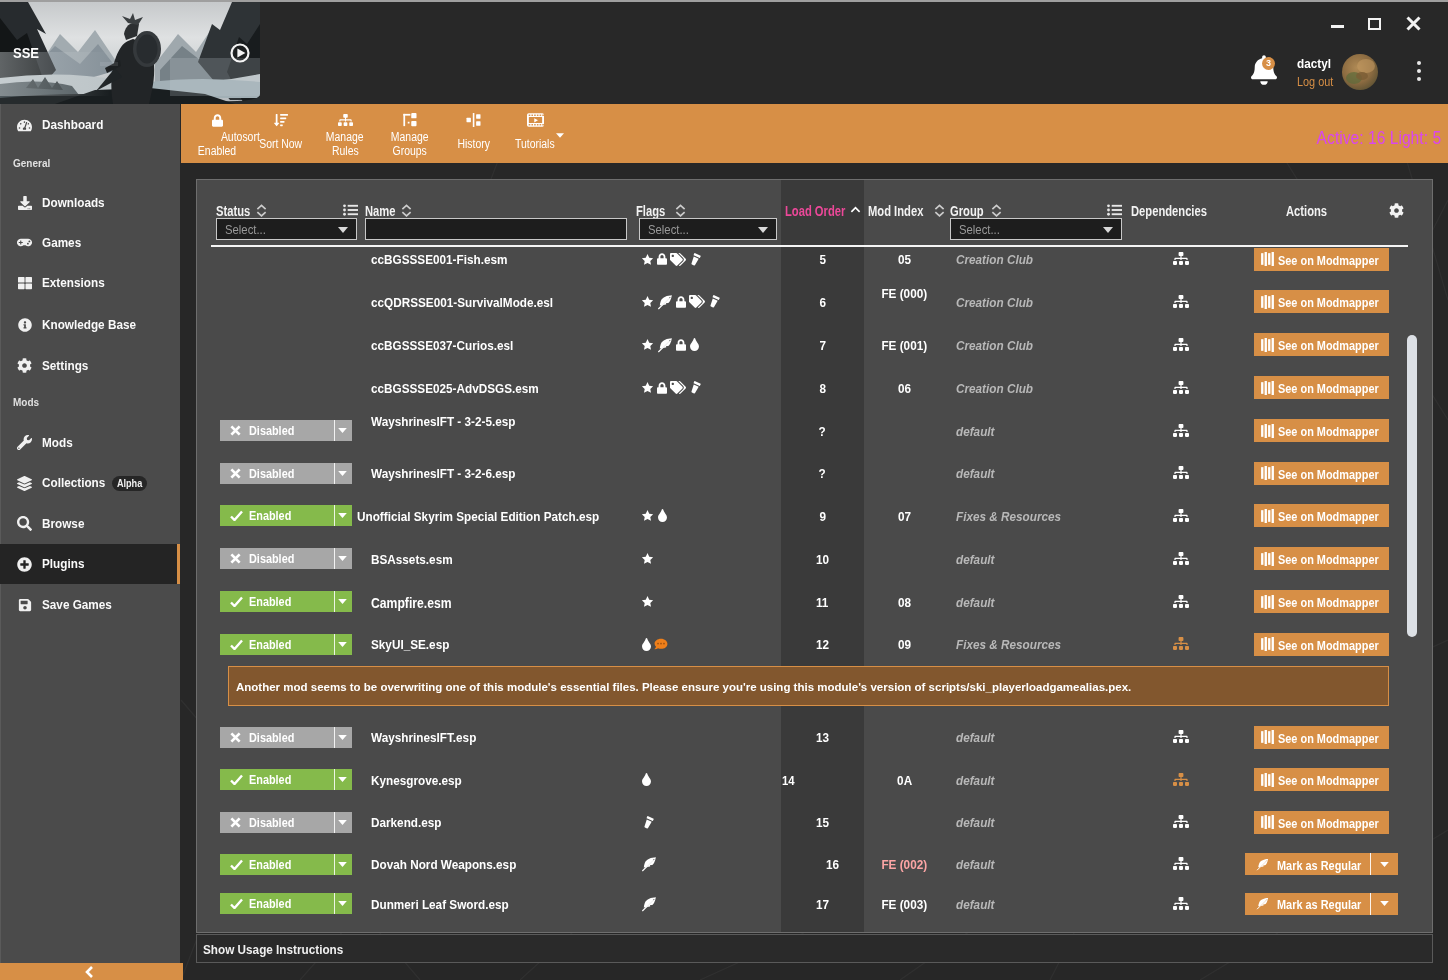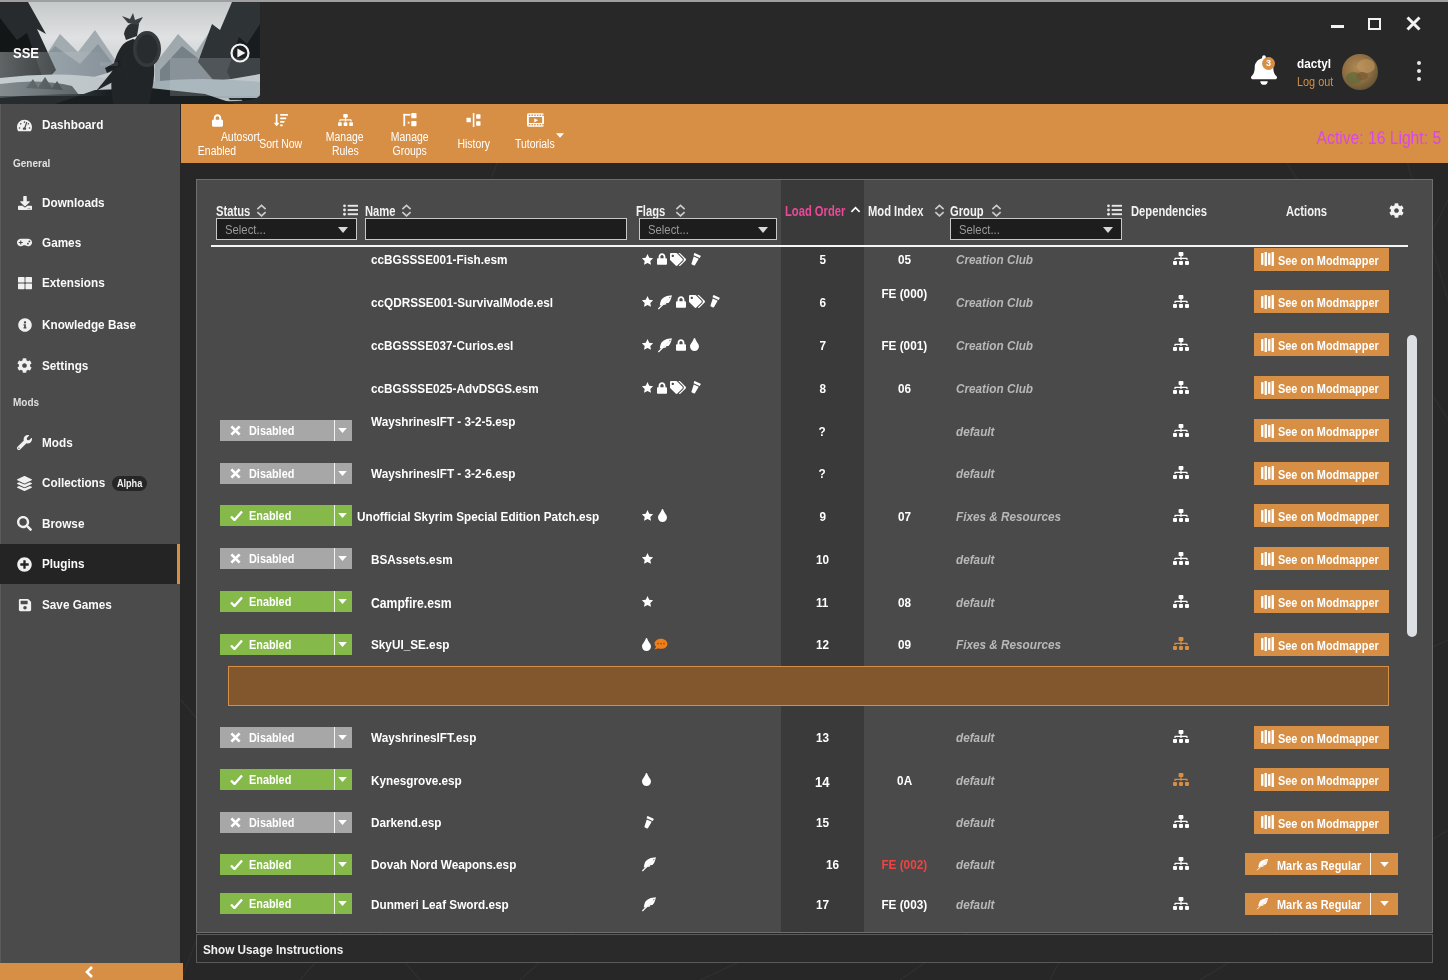--- a/index.html
+++ b/index.html
@@ -776,21 +776,21 @@
       <svg width="9" height="5" viewBox="0 0 12 7" style="">
         <path fill="#fff" d="M0 0h12l-6 7z"></path>
       </svg>
     </div>
     <div class="abs" style="left:371px;top:772.5px;color:#fff;font-size:13.5px;font-weight:bold;white-space:nowrap"><span class="n">Kynesgrove.esp</span></div>
     <div class="abs" style="left:641px;top:772.5px;height:14px;display:flex;align-items:center">
       <svg width="11" height="13" viewBox="0 0 352 512" style="">
         <path fill="#fff" d="M205.22 22.09c-7.94-28.78-49.44-30.12-58.44 0C100.01 179.85 0 222.72 0 333.91 0 432.35 78.72 512 176 512s176-79.65 176-178.09c0-111.75-99.79-153.34-146.78-311.82z"></path>
       </svg>
     </div>
-    <div class="abs" style="left:781px;top:772.5px;width:83px;text-align:center;color:#fff;font-size:15px;font-weight:bold"><span class="nc">14</span></div>
+    <div class="abs" style="left:781px;top:772.5px;width:83px;text-align:left;color:#fff;font-size:13px;font-weight:bold"><span class="nc">14</span></div>
     <div class="abs" style="left:868px;top:772.5px;width:73px;text-align:center;color:#fff;font-size:13.5px;font-weight:bold;white-space:nowrap"><span class="nc">0A</span></div>
     <div class="abs" style="left:956px;top:772.5px;color:#b8b8b8;font-size:13.5px;font-weight:bold;font-style:italic;white-space:nowrap"><span class="n">default</span></div>
     <div class="abs" style="left:1173px;top:772.5px">
       <svg width="16" height="13" viewBox="0 0 640 512" style="">
         <path fill="#d78f46" d="M128 352H32c-17.67 0-32 14.33-32 32v96c0 17.67 14.33 32 32 32h96c17.67 0 32-14.33 32-32v-96c0-17.67-14.33-32-32-32zm-24-80h192v48h48v-48h192v48h48v-57.59c0-21.17-17.23-38.41-38.41-38.41H344v-64h40c17.67 0 32-14.33 32-32V32c0-17.67-14.33-32-32-32H256c-17.67 0-32 14.33-32 32v96c0 17.67 14.33 32 32 32h40v64H94.41C73.23 224 56 241.23 56 262.41V320h48v-48zm264 80h-96c-17.67 0-32 14.33-32 32v96c0 17.67 14.33 32 32 32h96c17.67 0 32-14.33 32-32v-96c0-17.67-14.33-32-32-32zm240 0h-96c-17.67 0-32 14.33-32 32v96c0 17.67 14.33 32 32 32h96c17.67 0 32-14.33 32-32v-96c0-17.67-14.33-32-32-32z"></path>
       </svg>
     </div>
     <div class="abs" style="left:1254px;top:768.0px;width:135px;height:23px;background:#d78f46"></div>
     <div class="abs" style="left:1261px;top:772.5px">
       <svg width="13" height="14" viewBox="0 0 22 24" style="">
@@ -856,21 +856,21 @@
     <div class="abs" style="left:371px;top:857.0px;color:#fff;font-size:13.5px;font-weight:bold;white-space:nowrap"><span class="n">Dovah Nord Weapons.esp</span></div>
     <div class="abs" style="left:641px;top:857.0px;height:14px;display:flex;align-items:center">
       <svg width="16" height="16" viewBox="0 0 24 24" style="">
         <path fill="#fff" d="M22.3 1.7c-6.8.3-14.2 2.5-16.6 8.7-.8 2-1.3 4.4-1.5 6.8 6.3-.2 12.8-1.6 15.5-7 1.4-2.8 2.2-5.9 2.6-8.5z"></path>
         <path d="M20 4.5L3.5 21" stroke="#4a4a4a" stroke-width="1.3" fill="none"></path>
         <path d="M2 22.5L18.5 6" stroke="#fff" stroke-width="1.8" fill="none"></path>
         <path d="M13.5 13.5l5 .5-3.5 4z" fill="#4a4a4a"></path>
       </svg>
     </div>
     <div class="abs" style="left:781px;top:857.0px;width:103px;text-align:center;color:#fff;font-size:13.5px;font-weight:bold"><span class="nc">16</span></div>
-    <div class="abs" style="left:868px;top:857.0px;width:73px;text-align:center;color:#ef4444;font-size:13.5px;font-weight:bold;white-space:nowrap"><span class="nc">FE (002)</span></div>
+    <div class="abs" style="left:868px;top:857.0px;width:73px;text-align:center;color:#fca5a5;font-size:13.5px;font-weight:bold;white-space:nowrap"><span class="nc">FE (002)</span></div>
     <div class="abs" style="left:956px;top:857.0px;color:#b8b8b8;font-size:13.5px;font-weight:bold;font-style:italic;white-space:nowrap"><span class="n">default</span></div>
     <div class="abs" style="left:1173px;top:857.0px">
       <svg width="16" height="13" viewBox="0 0 640 512" style="">
         <path fill="#fff" d="M128 352H32c-17.67 0-32 14.33-32 32v96c0 17.67 14.33 32 32 32h96c17.67 0 32-14.33 32-32v-96c0-17.67-14.33-32-32-32zm-24-80h192v48h48v-48h192v48h48v-57.59c0-21.17-17.23-38.41-38.41-38.41H344v-64h40c17.67 0 32-14.33 32-32V32c0-17.67-14.33-32-32-32H256c-17.67 0-32 14.33-32 32v96c0 17.67 14.33 32 32 32h40v64H94.41C73.23 224 56 241.23 56 262.41V320h48v-48zm264 80h-96c-17.67 0-32 14.33-32 32v96c0 17.67 14.33 32 32 32h96c17.67 0 32-14.33 32-32v-96c0-17.67-14.33-32-32-32zm240 0h-96c-17.67 0-32 14.33-32 32v96c0 17.67 14.33 32 32 32h96c17.67 0 32-14.33 32-32v-96c0-17.67-14.33-32-32-32z"></path>
       </svg>
     </div>
     <div class="abs" style="left:1245px;top:853.0px;width:153px;height:22px;background:#d78f46"></div>
     <div class="abs" style="left:1256px;top:857.5px">
       <svg width="13" height="13" viewBox="0 0 24 24" style="">
         <path fill="#fff" d="M22.3 1.7c-6.8.3-14.2 2.5-16.6 8.7-.8 2-1.3 4.4-1.5 6.8 6.3-.2 12.8-1.6 15.5-7 1.4-2.8 2.2-5.9 2.6-8.5z"></path>
@@ -926,15 +926,16 @@
       </svg>
     </div>
     <div class="abs" style="left:1277px;top:897.0px;color:#fff;font-size:13px;font-weight:bold;white-space:nowrap"><span class="n" style="transform:scaleX(0.84)">Mark as Regular</span></div>
     <div class="abs" style="left:1370px;top:892.5px;width:1px;height:22px;background:rgba(255,255,255,0.9)"></div>
     <div class="abs" style="left:1380px;top:901.0px">
       <svg width="9" height="5" viewBox="0 0 12 7" style="">
         <path fill="#fff" d="M0 0h12l-6 7z"></path>
       </svg>
     </div>
     <div class="abs" style="left:228px;top:666px;width:1161px;height:40px;background:#82572e;border:1px solid #d78f46"></div>
+    <div class="abs" style="left:236px;top:680.5px;color:#fff;font-size:11.5px;font-weight:bold;white-space:nowrap"><span class="n" style="transform:scaleX(1.0)">Another mod seems to be overwriting one of this module's essential files. Please ensure you're using this module's version of scripts/ski_playerloadgamealias.pex.</span></div>
     <div class="abs" style="left:1407px;top:335px;width:10px;height:302px;background:#dce0e5;border-radius:5px"></div>
     <div class="abs" style="left:196px;top:934px;width:1237px;height:29px;background:#2a2a2a;border:1px solid #5a5a5a"></div>
     <div class="abs" style="left:203px;top:941.5px;color:#f0f0f0;font-size:13.5px;font-weight:bold"><span class="n">Show Usage Instructions</span></div>
   </div>
 </body></html>

